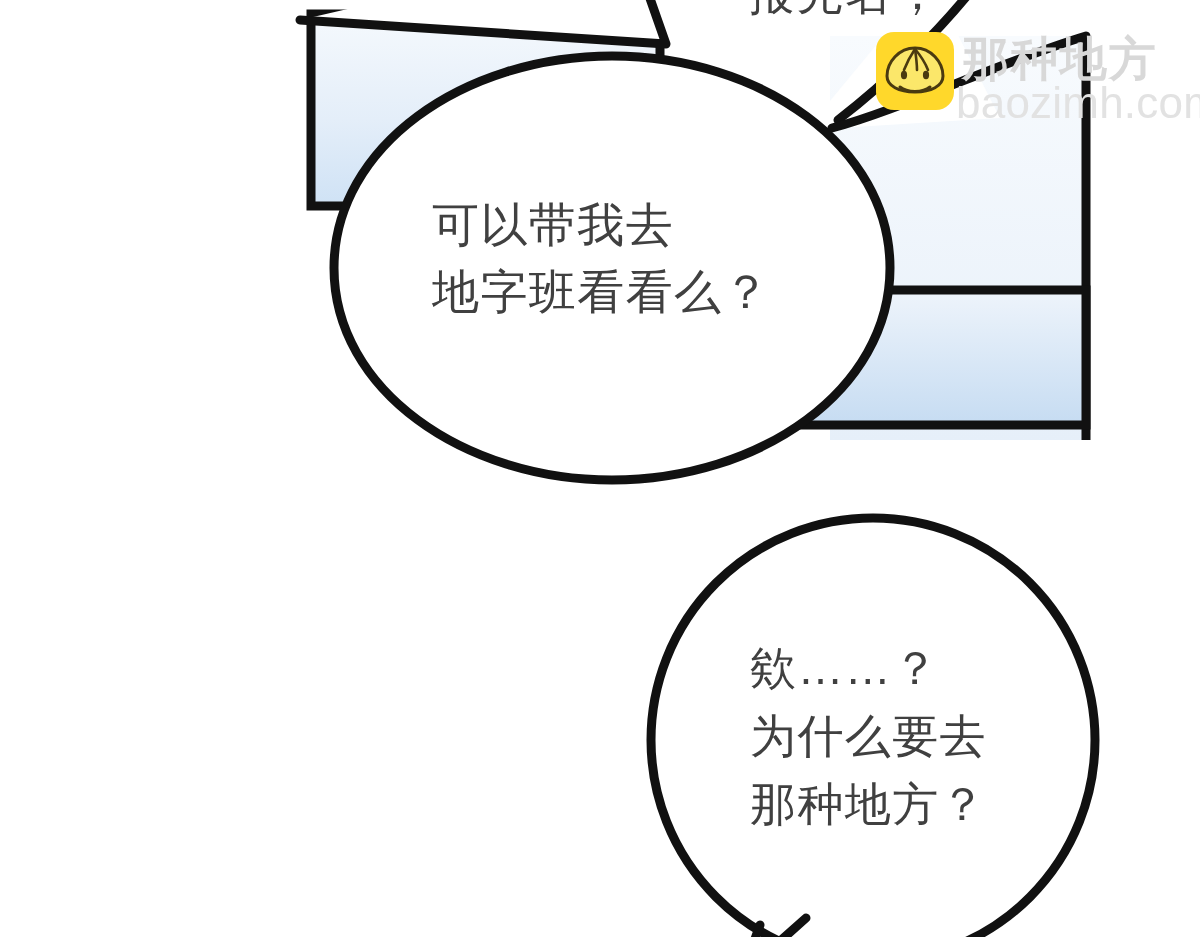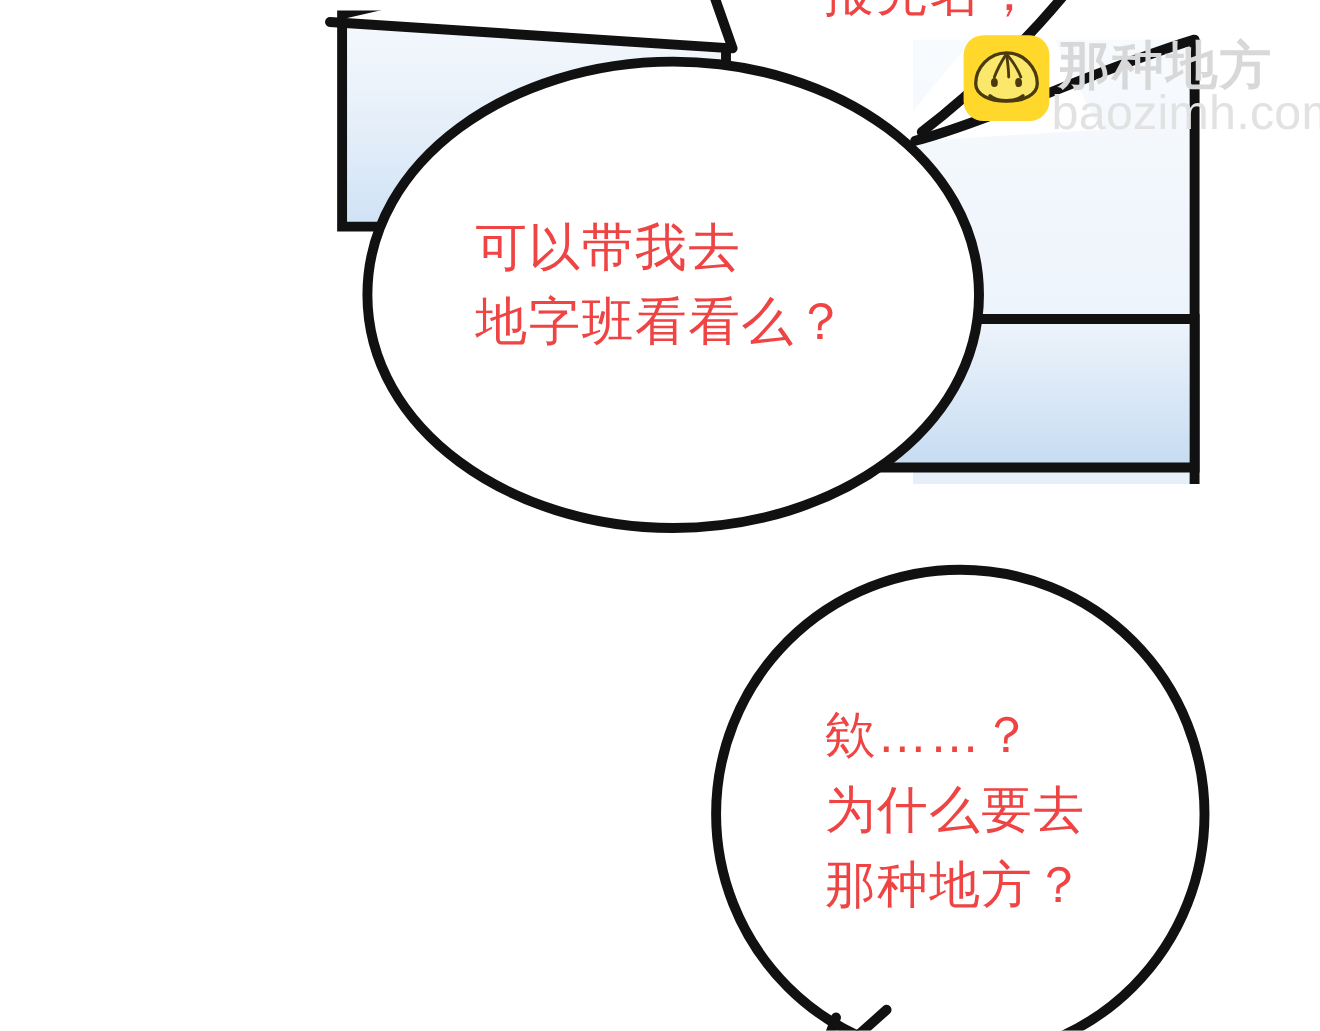--- a/index.html
+++ b/index.html
@@ -21,21 +21,21 @@
   #art {
     position: absolute;
     left: 0;
     top: 0;
     width: 1200px;
     height: 937px;
   }
   
   .cn-text {
     position: absolute;
-    color: #ef4444;
+    color: #404040;
     font-family: "Liberation Sans", "DejaVu Sans", sans-serif;
     font-weight: 400;
     white-space: pre;
     letter-spacing: 0.02em;
     line-height: 1.18;
   }
   #top-cut-text {
     left: 748px;
     top: -34px;
     font-size: 46px;

